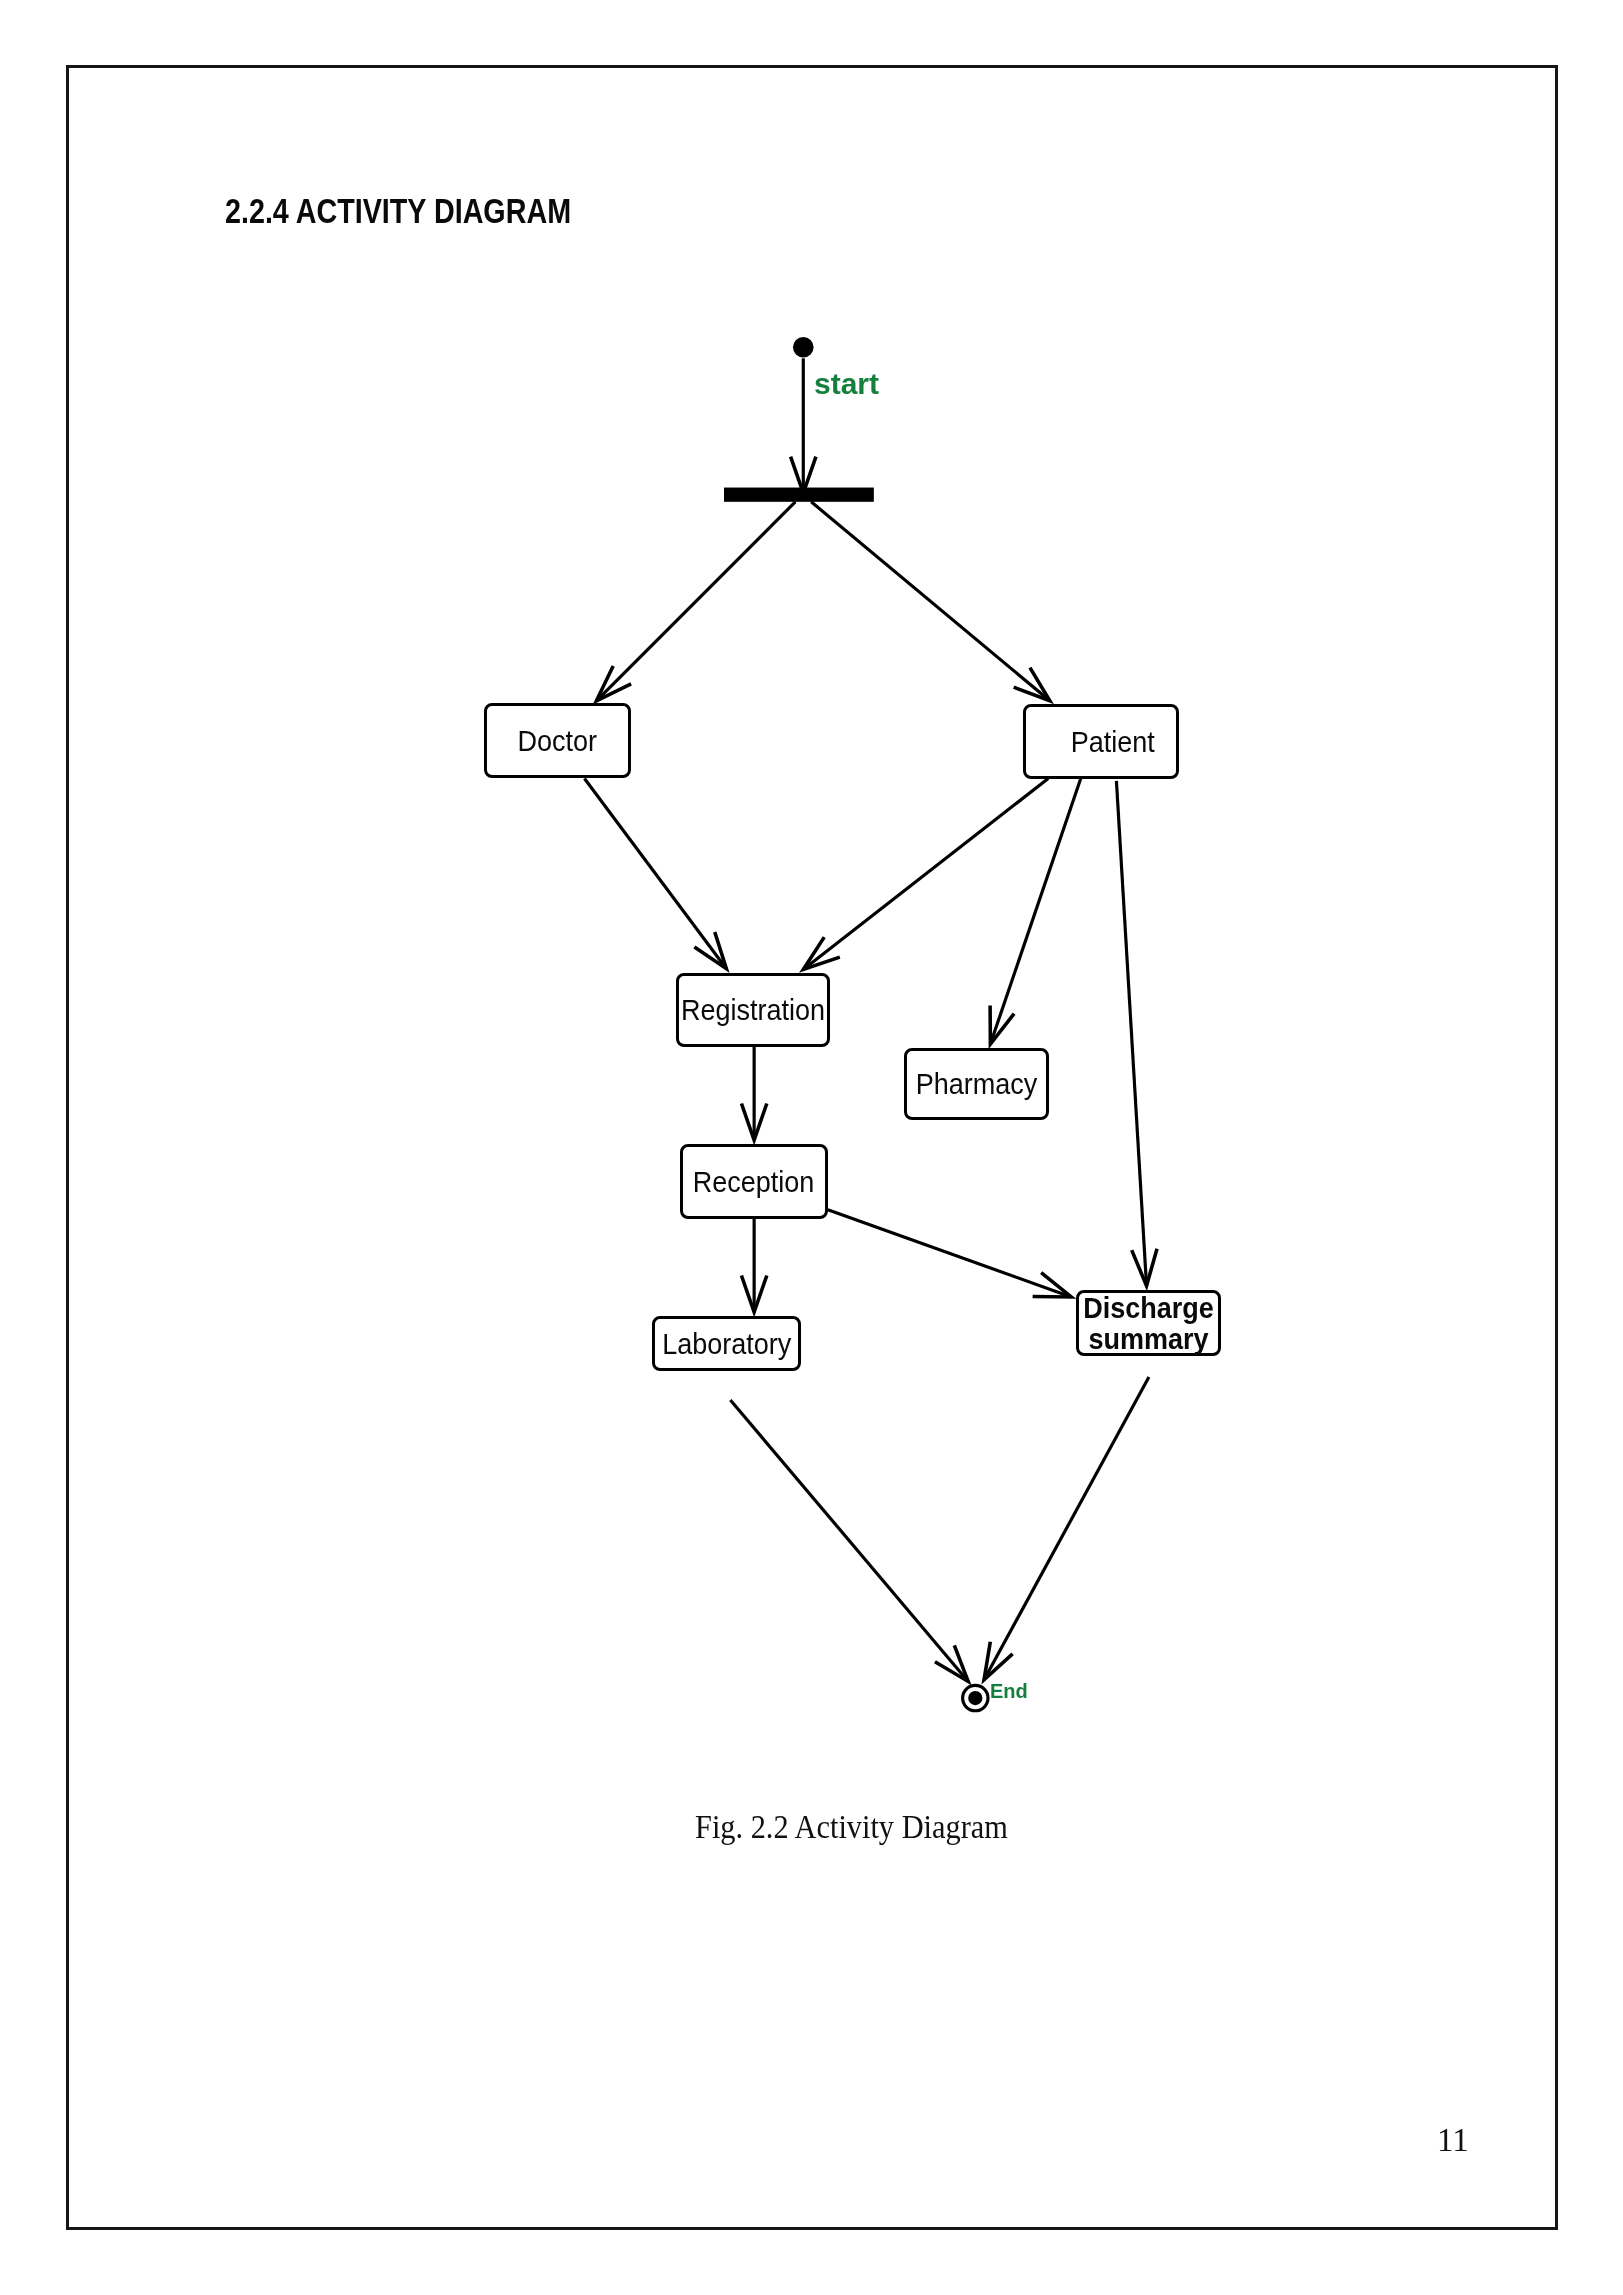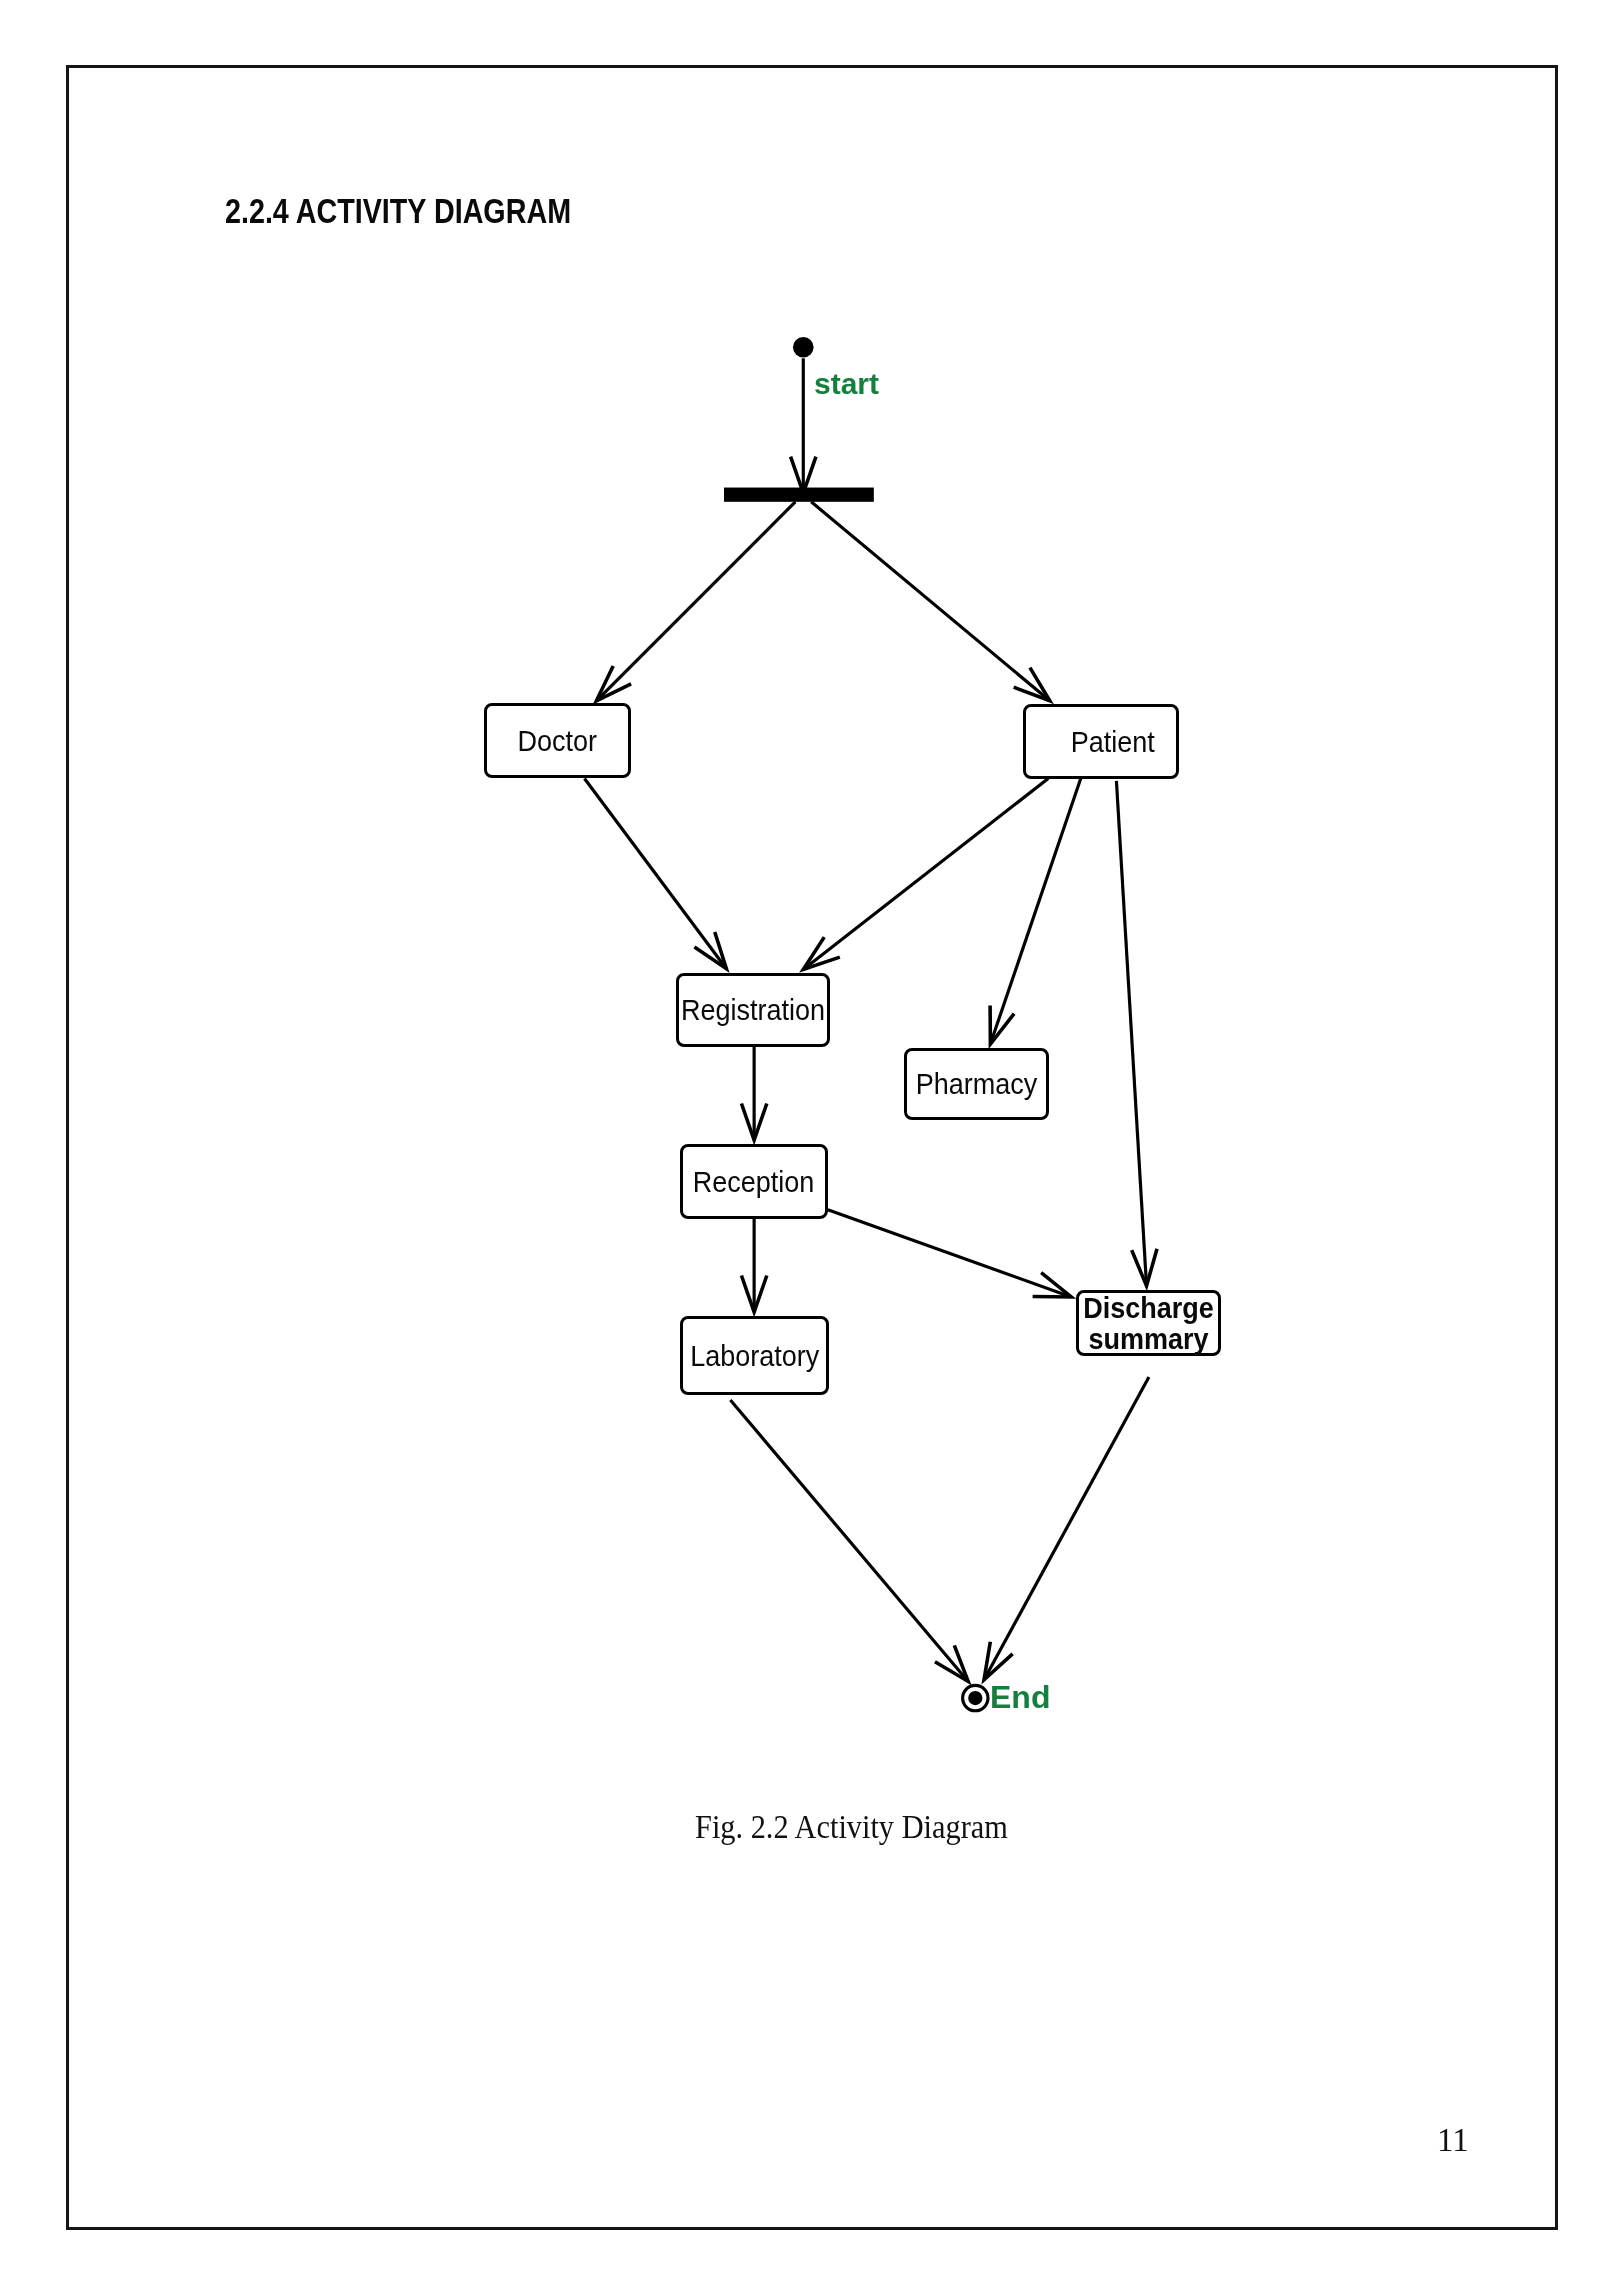--- a/index.html
+++ b/index.html
@@ -51,31 +51,31 @@
     white-space: nowrap;
     transform: scaleX(0.9);
     transform-origin: center center;
     color: #0a0a0a;
   }
   .node-doctor       { left: 484px;  top: 703px;  width: 147px; height: 75px; }
   .node-patient      { left: 1023px; top: 704px;  width: 156px; height: 75px; padding-left: 24px; }
   .node-registration { left: 676px;  top: 973px; width: 154px; height: 74px; }
   .node-pharmacy     { left: 904px; top: 1048px; width: 145px; height: 72px; }
   .node-reception    { left: 680px;  top: 1144px; width: 148px; height: 75px; }
-  .node-laboratory   { left: 680px;  top: 1316px; width: 149px; height: 79px; }
+  .node-laboratory   { left: 652px;  top: 1316px; width: 149px; height: 55px; }
   .node-discharge    { left: 1076px; top: 1290px; width: 145px; height: 66px; font-weight: bold; }
   .terminal-label {
     position: absolute;
     font-weight: 700;
     line-height: 1;
     white-space: nowrap;
     color: #15803d;
   }
   .start-label { left: 814px; top: 369px; font-size: 30px; }
-  .end-label   { left: 990px; top: 1681px; font-size: 32px; }
+  .end-label   { left: 990px; top: 1681px; font-size: 20px; }
   .figure-caption {
     position: absolute;
     left: 695px; top: 1809px;
     font-family: "Liberation Serif", serif;
     font-size: 33px;
     line-height: 1.1;
     white-space: nowrap;
     transform: scaleX(0.92);
     transform-origin: left center;
     color: #111;

